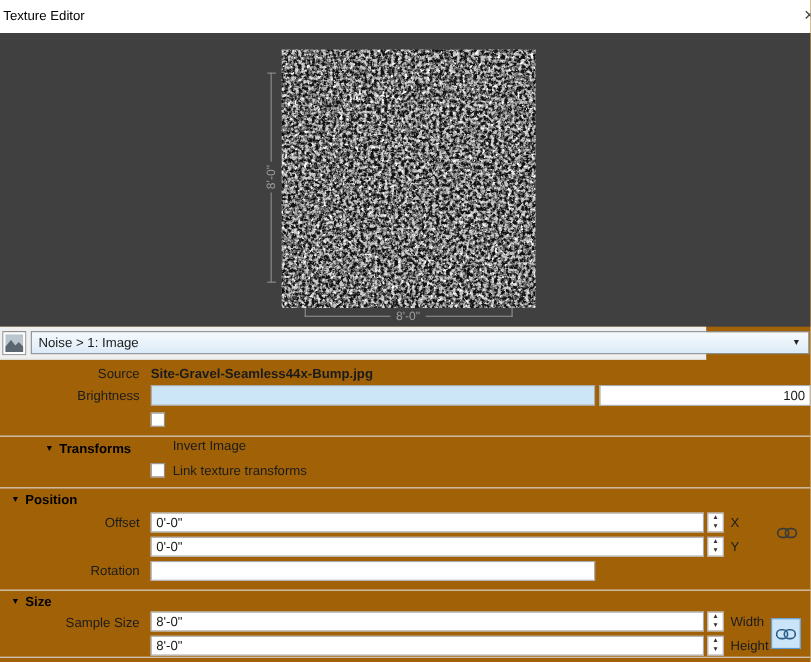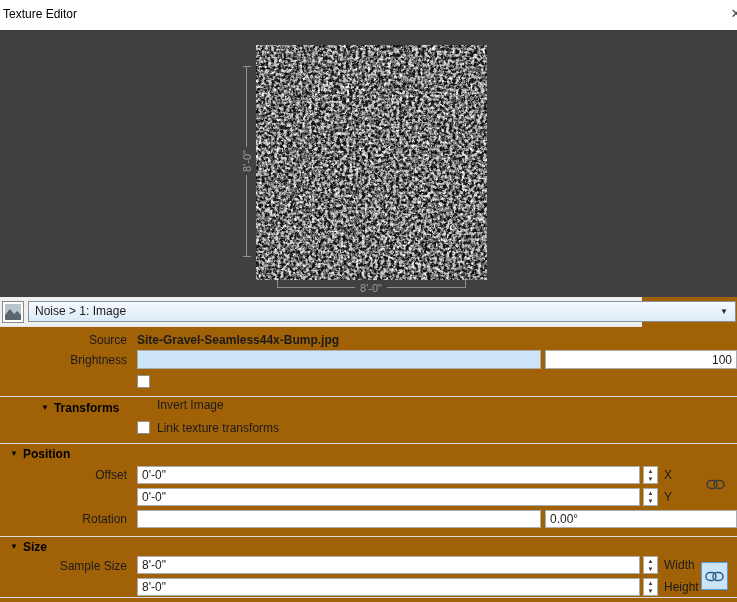--- a/index.html
+++ b/index.html
@@ -142,21 +142,20 @@
 
   <div class="linkbtn" style="left:705px;top:478px;width:21px;height:13px;">
     <svg width="19" height="11" viewBox="0 0 19 11">
       <rect x="1" y="1.5" width="10" height="8" rx="4" fill="none" stroke="#3a3a3a" stroke-width="1.5"></rect>
       <rect x="8" y="1.5" width="10" height="8" rx="4" fill="none" stroke="#3a3a3a" stroke-width="1.5"></rect>
     </svg>
   </div>
 
   <div class="flabel" style="top:510px;">Rotation</div>
   <input class="tb" style="left: 137px; top: 510px; width: 404px;" value="">
-  <div class="statbox" style="left:545px;top:510px;width:192px;">0.00°</div>
 
   <div class="sep" style="top:536px;"></div>
 
   <div class="sect" style="left:10px;top:540px;">
     <span class="tri">▼</span><span>Size</span>
   </div>
 
   <div class="flabel" style="top:557px;">Sample Size</div>
   <input class="tb" style="left: 137px; top: 556px; width: 503px;" value="8'-0&quot;">
   <div class="spinner" style="left:643px;top:556px;">

